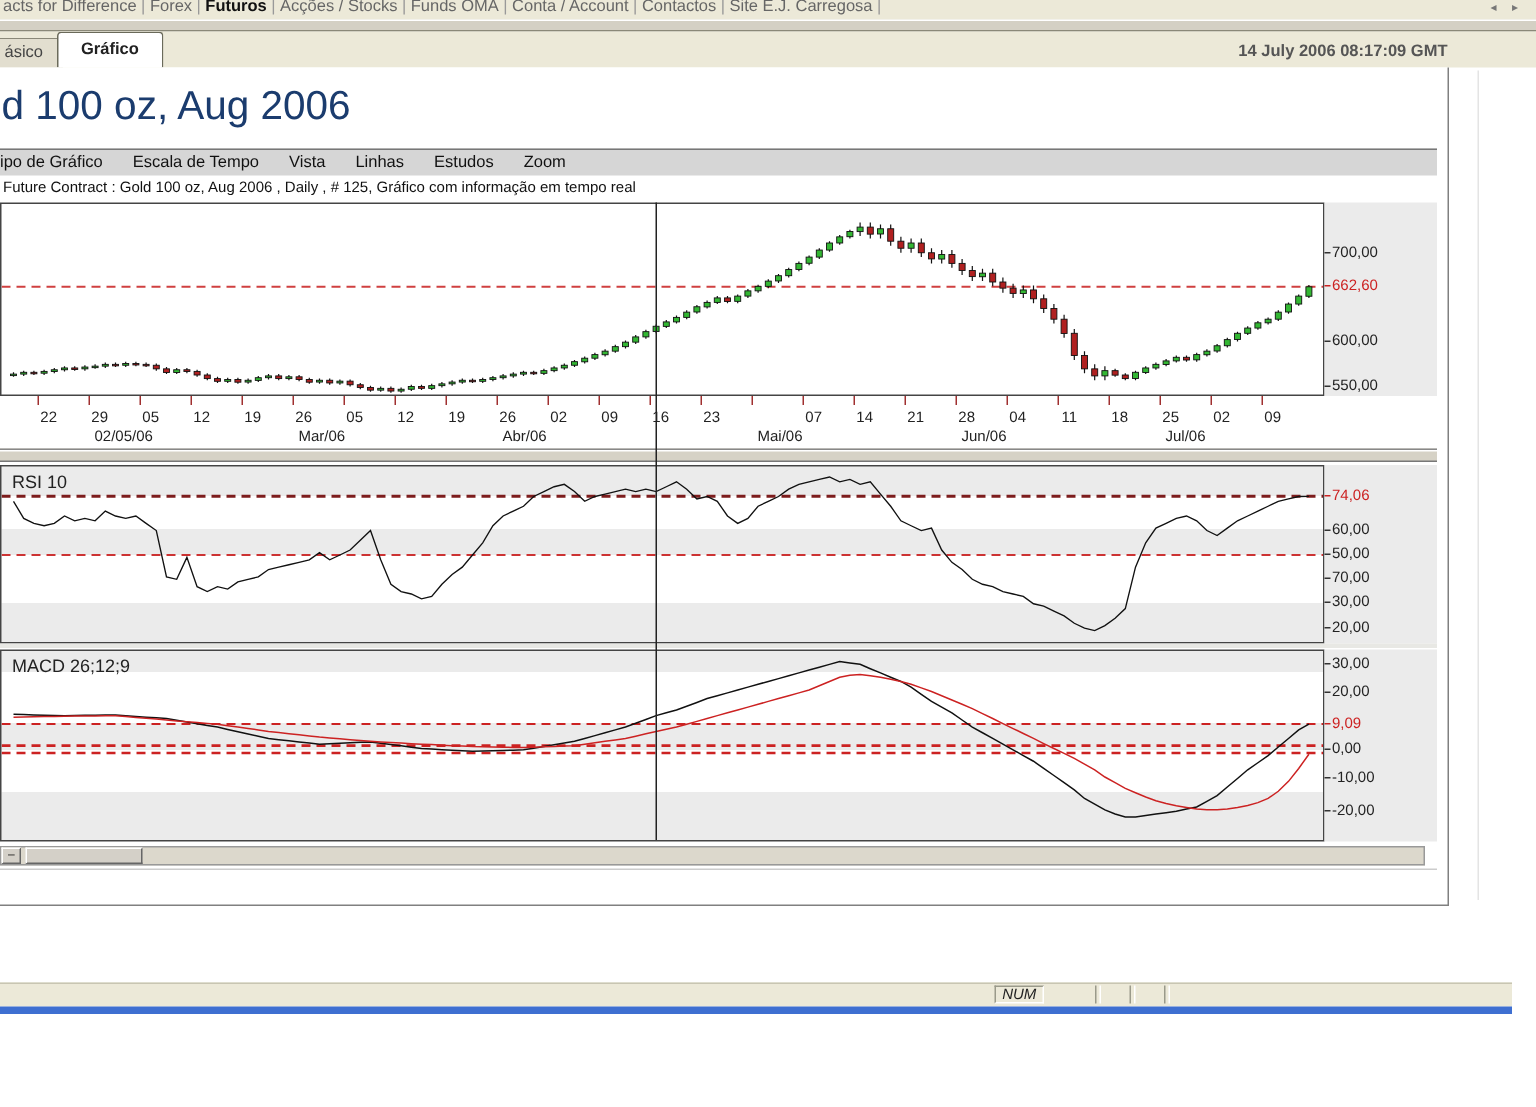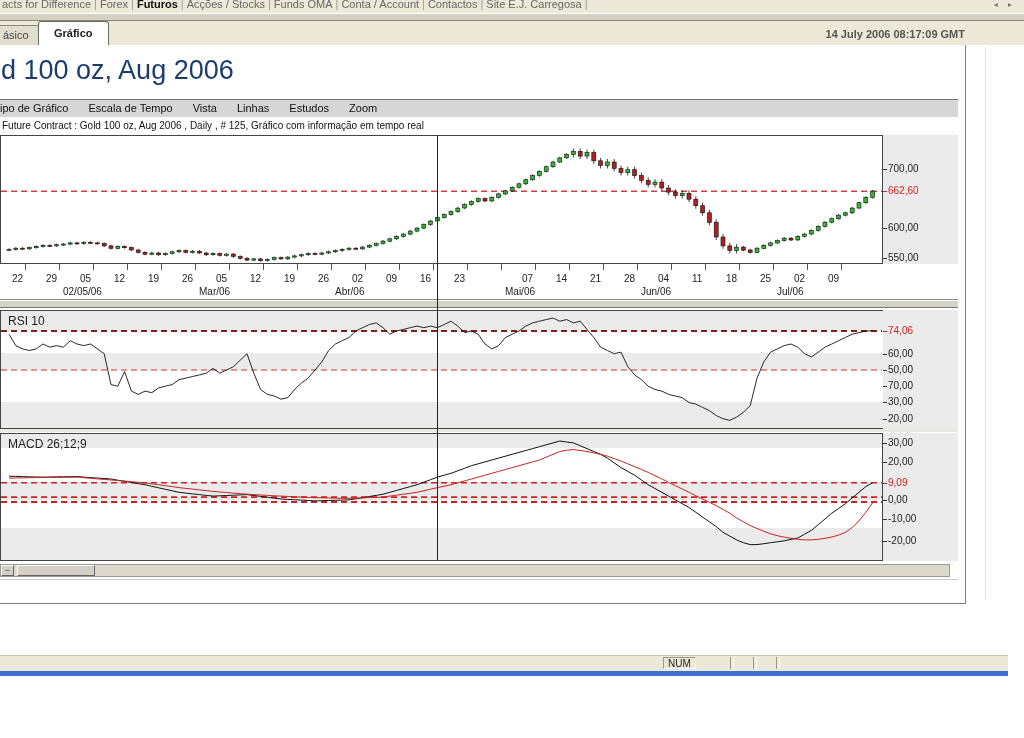--- a/index.html
+++ b/index.html
@@ -35,36 +35,36 @@
   .menu-item{display:inline-block;margin-top:2px;margin-right:20px;cursor:pointer;text-align:center;}
   .menu-item:first-child{margin-left:0;}
   #info-line{position:absolute;left:2px;top:75px;font-size:10px;color:#111;}
 
   
   #chart{position:absolute;left:0;top:90px;width:958px;height:450px;}
   .plotbox{position:absolute;left:0;border:1px solid #444;box-sizing:content-box;background:#fff;}
   .plotbox svg{position:absolute;left:0;top:0;}
   #candle-plot{top:0;width:881px;height:127px;}
   #rsi-plot{top:175px;width:881px;height:117px;
-     background:linear-gradient(#ebebeb 0 20px,#fff 20px 42px,#ebebeb 42px 59px,#fff 59px 91px,#ebebeb 91px 117px);padding-left:16px;}
+     background:linear-gradient(#ebebeb 0 20px,#fff 20px 42px,#ebebeb 42px 59px,#fff 59px 91px,#ebebeb 91px 117px);}
   #macd-plot{top:298px;width:881px;height:126px;
      background:linear-gradient(#ebebeb 0 14px,#fff 14px 48px,#ebebeb 48px 66px,#fff 66px 94px,#ebebeb 94px 126px);}
   .gutter{position:absolute;left:883px;width:75px;background:#ebebeb;}
   #gutter-candle{top:0;height:129px;}
   #gutter-rsi{top:175px;height:119px;text-align:right;}
   #gutter-macd{top:298px;height:128px;}
   .axis-label{position:absolute;left:0;font-size:10px;color:#222;white-space:nowrap;}
   .axis-label:before{content:"";display:inline-block;width:4px;height:1px;background:#333;
                      vertical-align:middle;margin-right:1px;}
   .axis-label.red{color:#cc2222;}
   .axis-label.red:before{background:#cc2222;}
   .ind-label{position:absolute;left:7px;top:3px;font-size:12px;color:#222;z-index:3;}
   #xticks{position:absolute;left:0;top:129px;width:881px;height:6px;}
   .xtick{position:absolute;top:0;width:1px;height:6px;background:#a03030;}
-  .xdate{position:absolute;top:138px;width:26px;text-align:left;font-size:10px;color:#222;}
+  .xdate{position:absolute;top:138px;width:26px;text-align:right;font-size:10px;color:#222;}
   .xmonth{position:absolute;top:151px;width:60px;text-align:left;font-size:10px;color:#222;}
   #splitter1{position:absolute;left:0;top:164px;width:958px;height:9px;background:#d6d2c6;
              border-top:1px solid #888;border-bottom:1px solid #777;box-sizing:border-box;}
   #splitter1:after{content:"";display:block;height:1px;background:#fff;}
   #gap2{position:absolute;left:0;top:294px;width:958px;height:3px;background:#e8e8e4;}
   #crosshair{position:absolute;left:437px;top:0;width:1px;height:425px;background:#222;z-index:4;}
 
   
   #hscroll{position:absolute;left:0;top:429px;width:950px;height:13px;background:#dcd8cc;
            border:1px solid #999;box-sizing:border-box;}
@@ -73,21 +73,21 @@
            font-size:8px;line-height:8px;text-align:center;color:#111;cursor:pointer;}
   #hscroll-thumb{position:absolute;left:16px;top:0;width:78px;height:11px;background:#d4d0c8;
            border:1px solid;border-color:#fff #666 #666 #fff;box-sizing:border-box;cursor:pointer;}
   #chart-bottom-line{position:absolute;left:0;top:444px;width:958px;height:1px;background:#ccc;}
 
   
   #statusbar{position:absolute;left:0;top:655px;width:1008px;height:16px;background:#ece9d8;
              border-top:1px solid #c8c5b2;box-sizing:border-box;font-size:11px;color:#222;}
   .status-cell{position:absolute;top:1px;height:12px;border:1px solid;border-color:#9a9a8a #fff #fff #9a9a8a;
                box-sizing:border-box;font-size:10px;padding:0 4px;color:#222;}
-  #cell-num{left:663px;width:33px;text-align:center;}
+  #cell-num{left:663px;width:33px;text-align:center;font-style:italic;}
   .status-div{position:absolute;top:1px;width:2px;height:12px;border-left:1px solid #9a9a8a;
               border-right:1px solid #fff;}
   #bluebar{position:absolute;left:0;top:671px;width:1008px;height:5px;background:#3e6fd1;}
 </style>
 </head>
 <body>
 
 <div id="screen">
 
   <div id="topnav">

